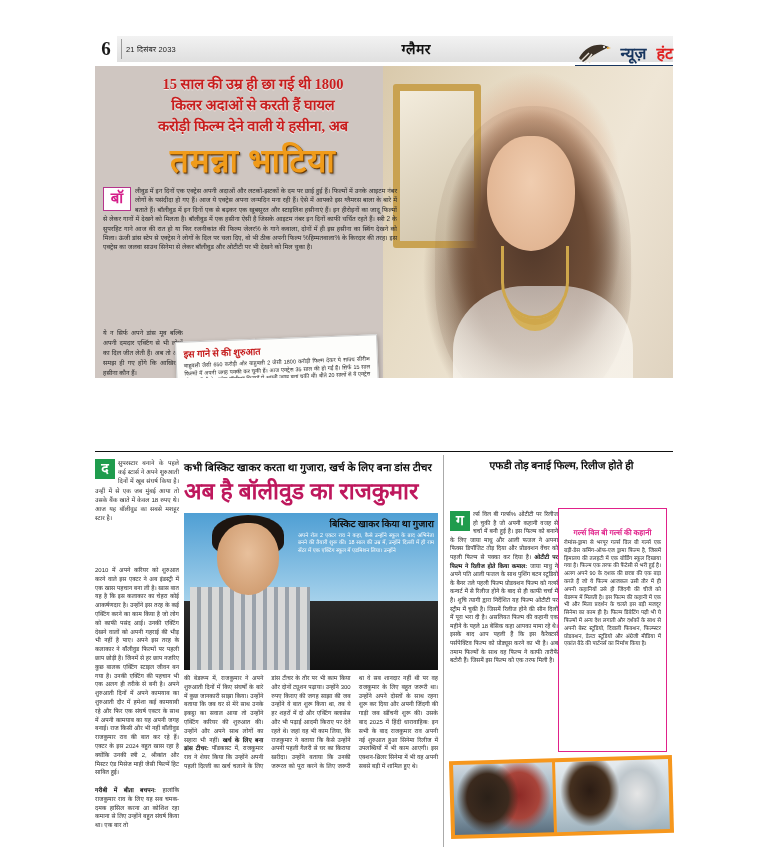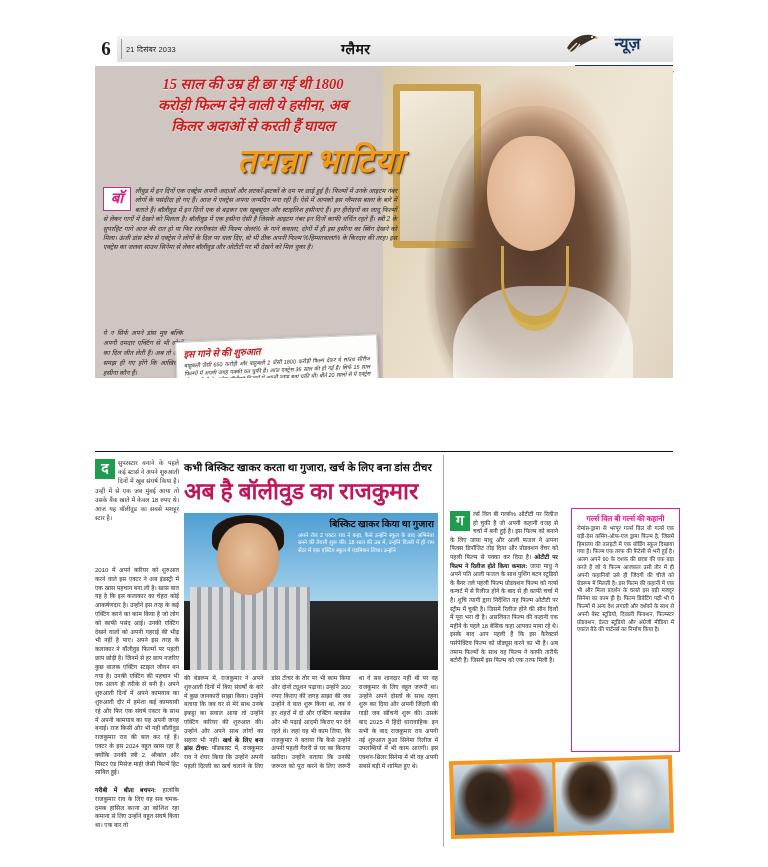--- a/index.html
+++ b/index.html
@@ -52,32 +52,32 @@
     position: absolute;
     left: 31px; top: 8px;
     font-size: 7.5px;
     color: #222;
     letter-spacing: .2px;
   }
   .section-label {
     position: absolute;
     left: 246px; top: 3px;
     width: 90px;
-    text-align: left;
+    text-align: right;
     font-family: "Liberation Serif", serif;
     font-weight: bold;
     font-size: 14px;
     color: #111;
     letter-spacing: .5px;
   }
   .brand {
     position: absolute;
     right: 0; top: -4px;
     height: 32px;
-    display: flex; align-items: flex-start; gap: 16px;
+    display: flex; align-items: flex-end; gap: 10px;
   }
   .brand-bird {
     width: 34px; height: 22px;
     position: relative;
   }
   .brand-word1 {
     font-family: "Liberation Serif", serif;
     font-weight: bold;
     font-size: 16px;
     color: #18365f;
@@ -96,21 +96,20 @@
     background: #18365f;
   }
 
   
   .lead {
     position: absolute;
     left: 95px; top: 66px;
     width: 578px; height: 312px;
     background: #cfc6c1;
     overflow: hidden;
-    font-style: italic;
   }
   .lead-photo {
     position: absolute;
     right: 0; top: 0;
     width: 290px; height: 380px;
     overflow: hidden;
   }
   .lead-photo-inner {
     position: absolute; inset: 0;
     background:
@@ -166,21 +165,21 @@
     font-family: "Liberation Serif", serif;
     font-weight: bold;
     font-size: 14.5px;
     line-height: 21px;
     color: #c81e1e;
     text-align: center;
     text-shadow: 0 1px 0 rgba(255,255,255,.75);
   }
   .lead-title {
     margin-top: 6px;
-    text-align: right;
+    text-align: center;
     font-family: "Liberation Serif", serif;
     font-weight: bold;
     font-size: 33px;
     line-height: 36px;
     color: #f09b1a;
     text-shadow: 1px 1px 0 #6b3b05, 2px 2px 2px rgba(0,0,0,.35);
     letter-spacing: 1px;
   }
 
   .lead-body {
@@ -407,25 +406,25 @@
     position: absolute;
     left: 0; top: 52px;
     width: 108px; height: 250px;
     font-size: 5.9px;
     line-height: 8.6px;
     color: #2b2b2b;
     text-align: justify;
   }
   .pinkbox {
     position: absolute;
-    left: 121px; top: 50px;
+    left: 108px; top: 50px;
     width: 109px; height: 244px;
     border: 1.5px solid #e0218a;
     box-sizing: border-box;
-    padding: 4px 5px;
+    padding: 18px 5px;
     background: #fff;
   }
   .pinkbox-title {
     font-family: "Liberation Serif", serif;
     font-weight: bold;
     font-size: 7.5px;
     color: #e0218a;
     text-align: center;
     margin-bottom: 2px;
   }
@@ -492,22 +491,22 @@
       <div class="lead-photo-inner"></div>
       <div class="lead-photo-frame"></div>
       <div class="lead-photo-hair"></div>
       <div class="lead-photo-face"></div>
       <div class="lead-photo-dress"></div>
       <div class="lead-photo-neck"></div>
     </div>
 
     <div class="lead-head-block">
       <div class="kicker-line">15 साल की उम्र ही छा गई थी 1800</div>
+      <div class="kicker-line">किलर अदाओं से करती हैं घायल</div>
       <div class="kicker-line">करोड़ी फिल्म देने वाली ये हसीना, अब</div>
-      <div class="kicker-line">किलर अदाओं से करती हैं घायल</div>
       <div class="lead-title">तमन्ना भाटिया</div>
     </div>
 
     <div class="lead-body">
       <span class="dropcap">बॉ</span><span>लीवुड में इन दिनों एक एक्ट्रेस अपनी अदाओं और लटकों-झटकों के दम पर छाई हुई हैं। फिल्मों में उनके आइटम नंबर लोगों के पसंदीदा हो गए हैं। आज ये एक्ट्रेस अपना जन्मदिन मना रही हैं। ऐसे में आपको इस ग्लैमरस बाला के बारे में बताते हैं। बॉलीवुड में इन दिनों एक से बढ़कर एक खूबसूरत और स्टाइलिश हसीनाएं हैं। इन हीरोइनों का जादू फिल्मों से लेकर गानों में देखने को मिलता है। बॉलीवुड में एक हसीना ऐसी है जिसके आइटम नंबर इन दिनों काफी चर्चित रहते हैं। स्त्री 2 के सुपरहिट गाने आज की रात हो या फिर रजनीकांत की फिल्म जेलर% के गाने कवाला, दोनों में ही इस हसीना का स्विंग देखने को मिला। ऊंजी डांस स्टेप से एक्ट्रेस ने लोगों के दिल पर चला दिए, वो भी ठीक अपनी फिल्म %हिम्मतवाला% के किरदार की तरह। इस एक्ट्रेस का जलवा साउथ सिनेमा से लेकर बॉलीवुड और ओटीटी पर भी देखने को मिल चुका है।</span>
     </div>
 
     <div class="lead-body-2">ये न सिर्फ अपने डांस मूव बल्कि अपनी दमदार एक्टिंग से भी लोगों का दिल जीत लेती हैं। अब तो आप समझ ही गए होंगे कि आखिर ये हसीना कौन हैं।</div>
 
     <div class="inset-box">
@@ -548,20 +547,21 @@
 
     <div class="art2-cols-b">
       <span>की बेडरूम में, राजकुमार ने अपने शुरुआती दिनों में किए संघर्षों के बारे में कुछ जानकारी साझा किया। उन्होंने बताया कि जब घर से मेरे साथ उनके इकट्ठा का सवाल आया तो उन्होंने एक्टिंग करियर की शुरुआत की। उन्होंने और अपने साथ लोगों का सहारा भी नहीं।</span>
       <span class="subhead">खर्च के लिए बना डांस टीचर:</span>
       <span>पॉडकास्ट में, राजकुमार राव ने शेयर किया कि उन्होंने अपनी पहली दिल्ली का खर्च चलाने के लिए डांस टीचर के तौर पर भी काम किया और दोनों ट्यूशन पढ़ाया। उन्होंने 300 रुपए किराए की जगह साझा की जब उन्होंने ये बात शुरू किया था, तब ये हर शहरों में दो और एक्टिंग क्लासेस और भी पढ़ाईं आदमी किराए पर देते रहते थे। जहां वह भी काम लिया, कि राजकुमार ने बताया कि कैसे</span>
       <span>उन्होंने अपनी पहली गैलरी से घर का किराया खरीदा। उन्होंने बताया कि उनकी जरूरत को पूरा करने के लिए जरूरी था वे सब शानदार नहीं थी पर वह राजकुमार के लिए बहुत जरूरी था। उन्होंने अपने दोस्तों के साथ रहना शुरू कर दिया और अपनी जिंदगी की गाड़ी जब खींचनी शुरू की। उसके बाद 2025 में हिंदी धारावाहिक: इन सभी के बाद राजकुमार राव अपनी नई शुरुआत हुआ सिनेमा रिलीज में उपलब्धियों में भी काम आएगी। इस एक्शन-थ्रिलर सिनेमा में भी वह अपनी सबसे बड़ी में शामिल हुए थे।</span>
     </div>
   </div>
 
   <div class="art3">
+    <div class="art3-kicker">एफडी तोड़ बनाई फिल्म, रिलीज होते ही</div>
 
     <div class="art3-body">
       <span class="dropcap-green">ग</span><span>र्ल्स विल बी गर्ल्स% ओटीटी पर रिलीज हो चुकी है जो अपनी कहानी वजह से चर्चा में बनी हुई है। इस फिल्म को बनाने के लिए जाया माधु और आली फजल ने अपना फिक्स डिपॉजिट तोड़ दिया और प्रोडक्शन वेंचर को पहली फिल्म से पक्का कर दिया है।</span>
       <span class="subhead">ओटीटी पर फिल्म ने रिलीज होते किया कमाल:</span>
       <span>जाया माधु ने अपने पति आली फजल के साथ पुशिंग बटन स्टूडियो के बैनर तले पहली फिल्म प्रोडक्शन फिल्म को गर्ल्स कन्वर्ट में से रिलीज होने के बाद से ही काफी चर्चा में है। शुचि त्यागी द्वारा निर्देशित यह फिल्म ओटीटी पर स्ट्रीम में चुकी है। जिसमें रिलीज होने की सीन दिलों में पूरा भरा दी है। असलियत फिल्म की कहानी एक महीने के पहले 18 बेसिक कहा आपका मामा रहे थे। इसके बाद आप पहली हैं कि इस कैरेक्टर्स पर्सपेक्टिव फिल्म को प्रोड्यूस करने का भी है। अब तमाम फिल्मों के साथ वह फिल्म ने काफी तारीफें बटोरी हैं। जिसमें इस फिल्म को एक तरफ मिली है।</span>
     </div>
 
     <div class="pinkbox">
       <div class="pinkbox-title">गर्ल्स विल बी गर्ल्स की कहानी</div>
       <div class="pinkbox-text">रोमांस-ड्रामा से भरपूर गर्ल्स विल बी गर्ल्स एक बड़ी-डेस कमिंग-ऑफ-एज ड्रामा फिल्म है, जिसमें हिमालय की तलहटी में एक बोर्डिंग स्कूल दिखाया गया है। फिल्म एक तरफ की फैंटेसी से भरी हुई है। अलग अपने 90 के दशक की छात्रा की एक बड़ा करते हैं जो ये फिल्म आजकल उसी तौर में ही अपनी कहानियों उसे ही जिंदगी की चीजें को बेडरूम में मिलती है। इस फिल्म की कहानी में एक भी और मिला प्रदर्शन के चलते इस बड़ी मजदूर सिनेमा का काम ही है। फिल्म डिबेटिंग पढ़ी भी ये फिल्मों में अन्य देश लगाती और दर्शकों के साथ से अपनी बेस्ट स्टूडियो, दिवाली फिक्शन, फिल्म्स्टर प्रोडक्शन, डेल्टा स्टूडियो और अंग्रेजी मीडिया में एकांत बैठे की पार्टनर्स का निर्माण किया है।</div>

